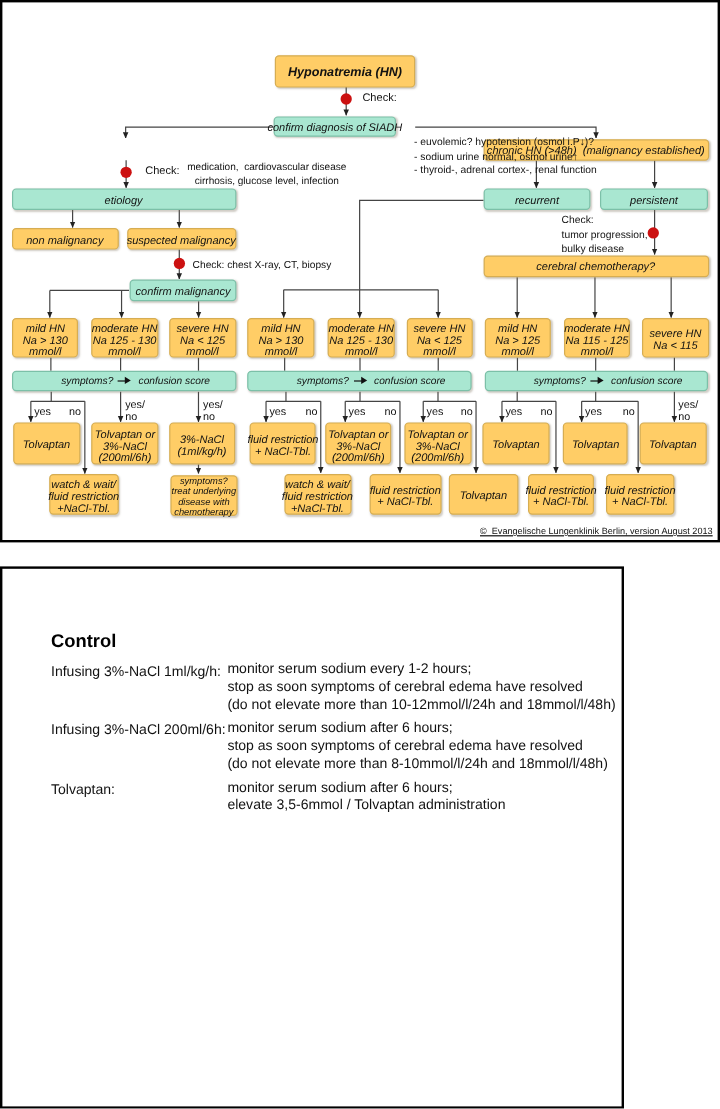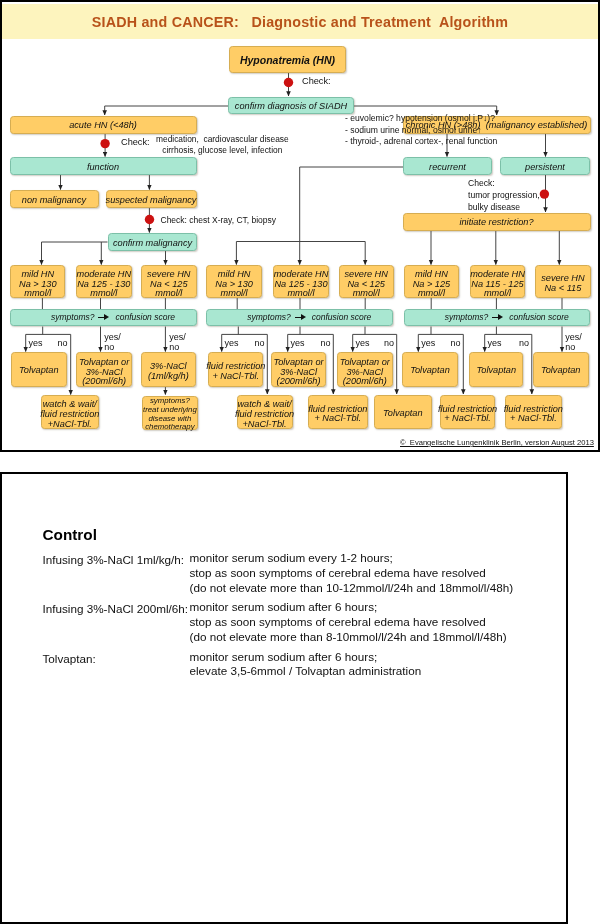--- a/index.html
+++ b/index.html
@@ -1,20 +1,20 @@
 <!DOCTYPE html>
 <html><head>
 <meta charset="utf-8">
 <style>
   html,body{margin:0;padding:0;background:#fff;}
   body{width:600px;height:924px;font-family:"Liberation Sans",sans-serif;}
   .page{position:relative;width:600px;height:924px;overflow:hidden;background:#fff;}
   .panel{position:absolute;box-sizing:border-box;border:2px solid #000;background:#fff;}
   #panel-top{left:0;top:0;width:600px;height:452px;}
-  #panel-bottom{left:0;top:472px;width:568px;height:452px;}
+  #panel-bottom{left:0;top:472px;width:520px;height:452px;}
   .hdr{position:absolute;left:0px;top:2px;width:596px;height:35px;background:#fdf4be;
        display:flex;align-items:center;justify-content:center;}
   .hdr-title{color:#b8521a;font-weight:bold;font-size:14.3px;letter-spacing:0.2px;white-space:pre;}
   .chart{position:absolute;left:-2px;top:-2px;width:600px;height:452px;}
   .box{position:absolute;box-sizing:border-box;border:1px solid #b8a56a;border-radius:3.5px;box-shadow:1px 1px 1.6px rgba(120,110,90,0.35);
        display:flex;align-items:center;justify-content:center;text-align:center;
        font-size:8.8px;color:#111;line-height:9.85px;padding:3.5px 2px 0 2px;font-style:italic;}
   .orange{background:#ffcd66;border-color:#d6ad52;}
   .green{background:#a9e7d1;border-color:#7cc0a8;}
   .lbl{position:absolute;font-size:9px;color:#111;line-height:11px;white-space:pre;}
@@ -28,23 +28,20 @@
   
   .ctrl-title{position:absolute;font-weight:bold;font-size:15.3px;color:#000;left:40.5px;top:52px;}
   .ctrl-lbl{position:absolute;font-size:11.7px;color:#111;white-space:pre;left:40.5px;}
   .ctrl-txt{position:absolute;font-size:11.7px;color:#111;white-space:pre;line-height:14.75px;left:187.5px;}
 </style>
 </head>
 <body>
 
 <div class="page">
   <div class="panel" id="panel-top">
-    <div class="hdr">
-      <span class="hdr-title">SIADH and CANCER:   Diagnostic and Treatment  Algorithm</span>
-    </div>
     <svg class="lines" id="flow-lines" viewBox="0 0 600 452" xmlns="http://www.w3.org/2000/svg">
         <defs>
           <marker id="ah" viewBox="0 0 10 10" refX="9.2" refY="5" markerWidth="5.2" markerHeight="5.2" orient="auto-start-reverse">
             <path d="M0 0.6 L10 5 L0 9.4 z" fill="#222"></path>
           </marker>
         </defs>
         <path d="M288.5 72.5 V96" fill="none" stroke="#444" stroke-width="1" marker-end="url(#ah)"></path>
         <path d="M228 106 H104.7 V115" fill="none" stroke="#444" stroke-width="1" marker-end="url(#ah)"></path>
         <path d="M346 106 H496.7 V115" fill="none" stroke="#444" stroke-width="1" marker-end="url(#ah)"></path>
         <path d="M105.1 133.5 V156.5" fill="none" stroke="#444" stroke-width="1" marker-end="url(#ah)"></path>
@@ -103,30 +100,29 @@
         <path d="M165.4 326.5 V351.5" fill="none" stroke="#444" stroke-width="1" marker-end="url(#ah)"></path>
         <path d="M562 326.5 V351.5" fill="none" stroke="#444" stroke-width="1" marker-end="url(#ah)"></path>
         <path d="M165.4 387 V394.5" fill="none" stroke="#444" stroke-width="1" marker-end="url(#ah)"></path>
         <circle cx="288.5" cy="82.5" r="4.7" fill="#cc1111"></circle>
         <circle cx="105.1" cy="143.6" r="4.7" fill="#cc1111"></circle>
         <circle cx="149.5" cy="219.5" r="4.7" fill="#cc1111"></circle>
         <circle cx="544.4" cy="194.1" r="4.7" fill="#cc1111"></circle>
       </svg>
     <div id="flow-boxes" class="chart">
         <div class="box orange" style="left: 229px; top: 45.5px; width: 117px; height: 27px; font-size: 10.5px; font-weight: bold; white-space: pre;">Hyponatremia (HN)</div>
-        <div class="box green" style="left: 228px; top: 96.5px; width: 126px; height: 17px; font-size: 9.2px; white-space: pre;">confirm diagnosis of SIADH</div>
-        <div class="box orange" style="left: 9.5px; top: 115.5px; width: 187px; height: 18px; font-size: 9.2px; white-space: pre;">acute HN (&lt;48h)</div>
-        <div class="box green" style="left: 9.5px; top: 157px; width: 187px; height: 18px; font-size: 9.2px; white-space: pre;">function</div>
+        <div class="box green" style="left: 228px; top: 96.5px; width: 102px; height: 17px; font-size: 9.2px; white-space: pre;">confirm diagnosis of SIADH</div>
+        <div class="box green" style="left: 9.5px; top: 157px; width: 187px; height: 18px; font-size: 9.2px; white-space: pre;">etiology</div>
         <div class="box orange" style="left: 9.5px; top: 190px; width: 89px; height: 18px; font-size: 9.2px; white-space: pre;">non malignancy</div>
         <div class="box orange" style="left: 105.5px; top: 190px; width: 91px; height: 18px; font-size: 9.2px; white-space: pre;">suspected malignancy</div>
         <div class="box green" style="left: 108px; top: 233px; width: 89px; height: 18px; font-size: 9.2px; white-space: pre;">confirm malignancy</div>
         <div class="box orange" style="left: 402.5px; top: 115.5px; width: 188px; height: 18px; font-size: 9.2px; white-space: pre;">chronic HN (&gt;48h)  (malignancy established)</div>
         <div class="box green" style="left: 403px; top: 157px; width: 89px; height: 18px; font-size: 9.2px; white-space: pre;">recurrent</div>
         <div class="box green" style="left: 500px; top: 157px; width: 90px; height: 18px; font-size: 9.2px; white-space: pre;">persistent</div>
-        <div class="box orange" style="left: 402.5px; top: 212.5px; width: 188px; height: 18px; font-size: 9.2px; white-space: pre;">initiate restriction?</div>
+        <div class="box orange" style="left: 402.5px; top: 212.5px; width: 188px; height: 18px; font-size: 9.2px; white-space: pre;">cerebral chemotherapy?</div>
         <div class="box orange" style="left: 10.3px; top: 265px; width: 55px; height: 33px; font-size: 9.2px; white-space: pre; padding-top: 5.9px;">mild HN
 Na &gt; 130
 mmol/l</div>
         <div class="box orange" style="left: 75.8px; top: 265px; width: 56px; height: 33px; font-size: 9.2px; white-space: pre; padding-top: 5.9px;">moderate HN
 Na 125 - 130
 mmol/l</div>
         <div class="box orange" style="left: 140.8px; top: 265px; width: 56px; height: 33px; font-size: 9.2px; white-space: pre; padding-top: 5.9px;">severe HN
 Na &lt; 125
 mmol/l</div>
         <div class="box orange" style="left: 205.8px; top: 265px; width: 56.7px; height: 33px; font-size: 9.2px; white-space: pre; padding-top: 5.9px;">mild HN

